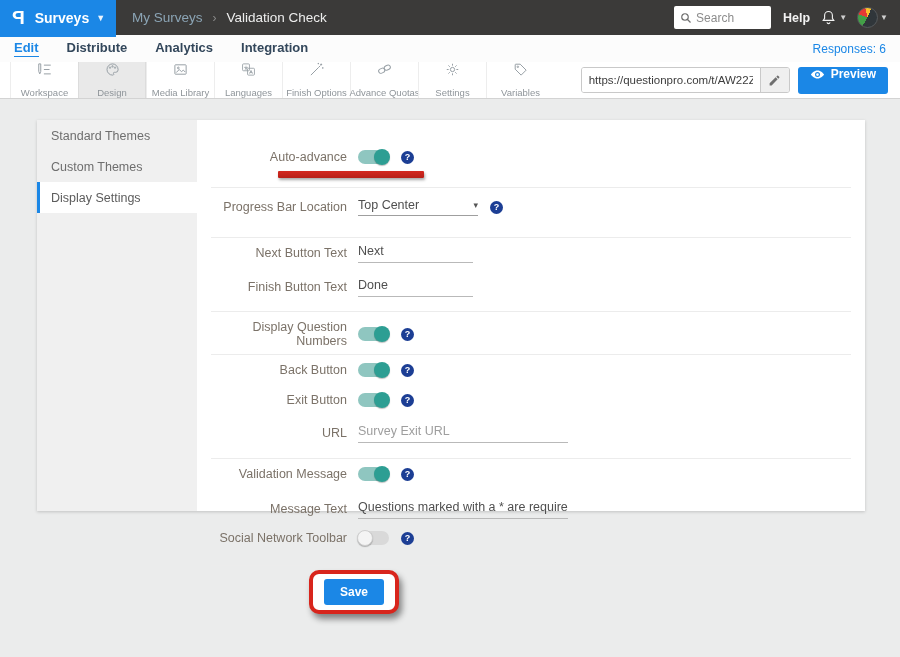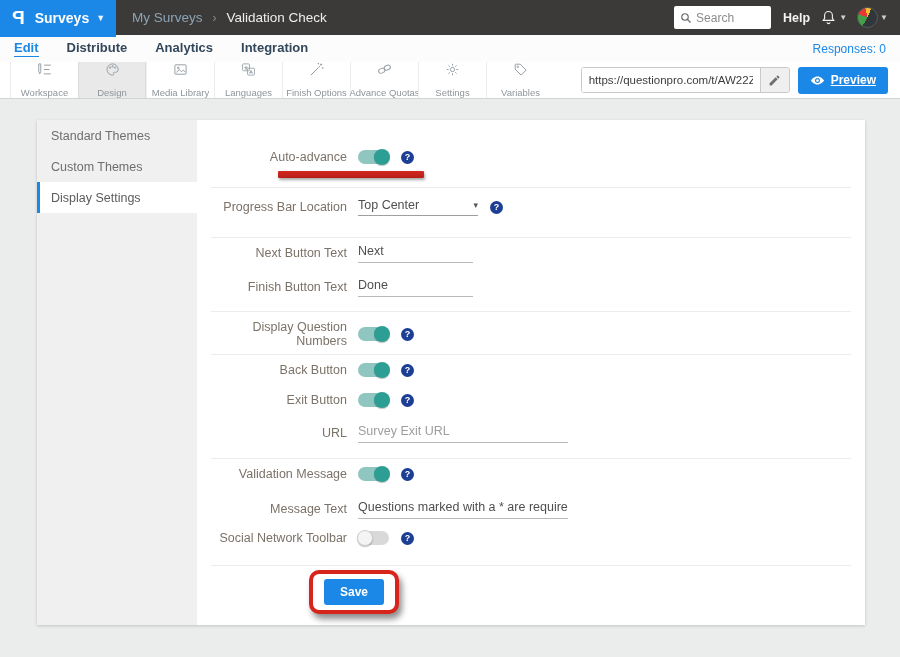--- a/index.html
+++ b/index.html
@@ -38,24 +38,24 @@
   
   .toolbar { height:37px; background:#fff; border-bottom:1px solid #d3d3d3; display:flex; align-items:stretch; padding-left:10px; }
   .tool { width:68px; display:flex; flex-direction:column; align-items:center; justify-content:center; gap:10px; border-left:1px solid #ededed; cursor:pointer; color:#98a0a6; }
   .tool:last-of-type { border-right:1px solid #ededed; }
   .tool .tlabel { font-size:9.5px; color:#8f959a; white-space:nowrap; }
   .tool.active { background:#e9e9e9; border-left:1px solid #dcdcdc; border-right:1px solid #dcdcdc; }
   .toolbar-right { margin-left:auto; display:flex; align-items:center; gap:8px; padding-right:12px; }
   .urlgroup { display:flex; align-items:stretch; height:26px; border:1px solid #c9c9c9; border-radius:3px; overflow:hidden; }
   .urlgroup input { border:none; outline:none; width:178px; font-size:11.5px; color:#3c3c3c; padding:0 7px; }
   .url-edit { width:29px; background:#efefef; border-left:1px solid #c9c9c9; display:flex; align-items:center; justify-content:center; cursor:pointer; }
-  .preview-btn { background:#1b87e6; border:none; border-radius:3px; color:#fff; font-size:12px; font-weight:600; height:27px; padding:0 12px; display:flex; align-items:center; gap:6px; cursor:pointer;text-decoration:underline; }
+  .preview-btn { background:#1b87e6; border:none; border-radius:3px; color:#fff; font-size:12px; font-weight:600; height:27px; padding:0 12px; display:flex; align-items:flex-start; gap:6px; cursor:pointer; }
 
   
-  .panel { position:absolute; left:37px; top:120px; width:828px; height:505px; background:#fff; box-shadow:0 1px 3px rgba(0,0,0,.18); display:flex; }
+  .panel { position:absolute; left:37px; top:120px; width:828px; height:391px; background:#fff; box-shadow:0 1px 3px rgba(0,0,0,.18); display:flex; }
   .side { width:160px; background:#f0f0f0; flex:none; }
   .side-item { height:31px; display:flex; align-items:center; padding-left:14px; font-size:12.5px; color:#6e6e6e; cursor:pointer; }
   .side-item.selected { background:#fff; border-left:3px solid #1b87e6; padding-left:11px; color:#5c5c5c; }
   .main { flex:1; position:relative;border-radius:17px; }
 
   .row { position:absolute; left:14px; right:14px; display:flex; align-items:center; }
   .flabel { width:136px; text-align:right; margin-right:11px; flex:none; font-size:12.5px; color:#7b7268; }
   .hr { position:absolute; left:14px; right:14px; height:1px; background:#ececec; }
 
   .toggle { width:31px; height:14px; border-radius:8px; background:#8fc6c0; position:relative; display:inline-block; cursor:pointer; flex:none; }
@@ -114,21 +114,21 @@
   </div>
 </div>
 
 <div class="subnav">
   <div class="tabs">
     <span class="tab active">Edit</span>
     <span class="tab">Distribute</span>
     <span class="tab">Analytics</span>
     <span class="tab">Integration</span>
   </div>
-  <span class="responses">Responses: 0</span>
+  <span class="responses">Responses: 6</span>
 </div>
 
 <div class="toolbar">
   <div class="tool">
     <svg width="17" height="17" viewBox="0 0 24 24" fill="none" stroke="currentColor" stroke-width="1.6">
         <path d="M6 3v12l-1.6 4L2.8 15V3z"></path>
         <path d="M11 5h11M11 12h9M11 19h11"></path>
       </svg>
     <span class="tlabel">Workspace</span>
   </div>

